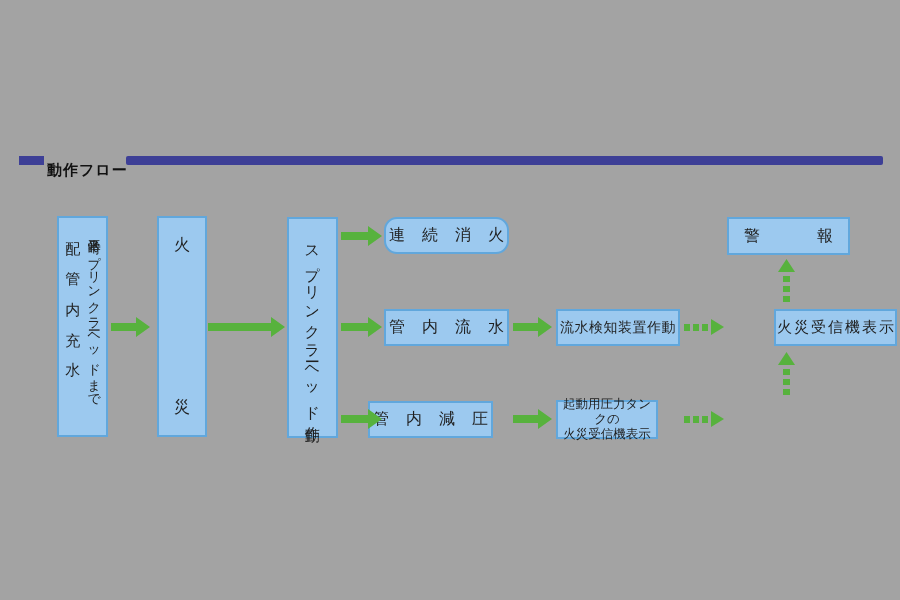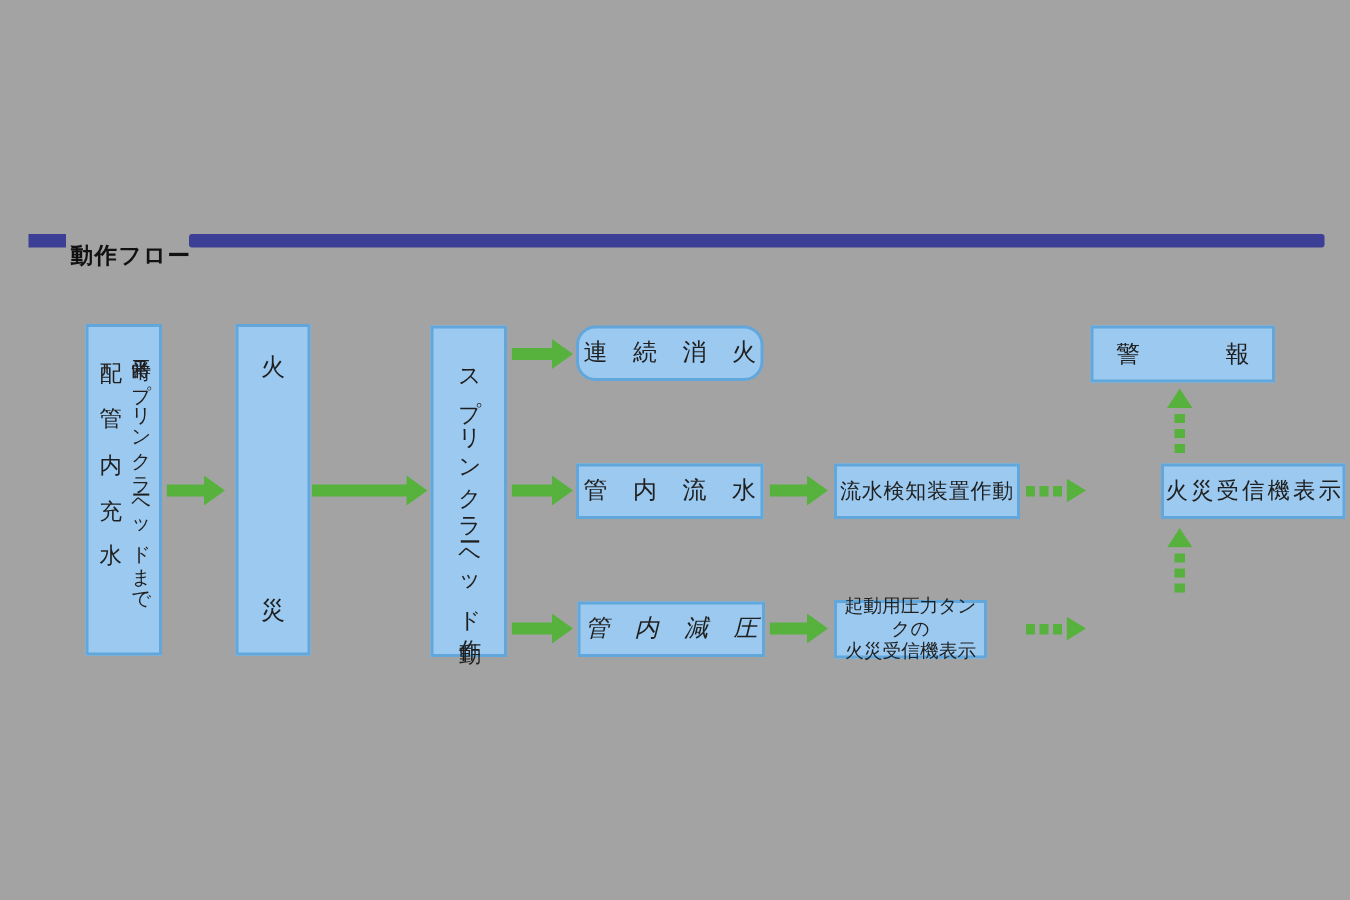--- a/index.html
+++ b/index.html
@@ -28,21 +28,21 @@
   #n-pipe-charged .col-left{font-size:15px;letter-spacing:30px;}
   #n-pipe-charged .col-right{font-size:13px;letter-spacing:0.5px;}
 
   #n-fire{left:157px;top:216px;width:50px;height:221px;flex-direction:column;justify-content:space-between;padding:17px 0;font-size:16px;}
 
   #n-sprinkler{left:287px;top:217px;width:51px;height:221px;}
   #n-sprinkler .vcol{font-size:15px;letter-spacing:2.5px;}
 
   #n-extinguish{left:384px;top:217px;width:125px;height:37px;border-radius:13px;}
   #n-flow{left:384px;top:309px;width:125px;height:37px;}
-  #n-decompress{left:385px;top:401px;width:125px;height:37px;font-style:italic;}
+  #n-decompress{left:368px;top:401px;width:125px;height:37px;}
   #n-detector{left:556px;top:309px;width:124px;height:37px;}
   #n-switch{left:556px;top:400px;width:102px;height:39px;flex-direction:column;font-size:12.5px;line-height:15px;text-align:center;}
   #n-alarm{left:727px;top:217px;width:123px;height:38px;justify-content:space-between;padding:0 15px;font-size:16px;}
   #n-receiver{left:726px;top:309px;width:123px;height:37px;margin-left:48px;}
   #n-pump{left:726px;top:401px;width:123px;height:37px;}
 
   .sp17{font-size:16px;letter-spacing:17px;margin-right:-17px;white-space:nowrap;}
   .sp9{font-size:16px;letter-spacing:9px;margin-right:-9px;white-space:nowrap;}
   .sp2{font-size:15px;letter-spacing:2px;margin-right:-2px;white-space:nowrap;}
   .sp0{font-size:14px;letter-spacing:0.5px;white-space:nowrap;}

